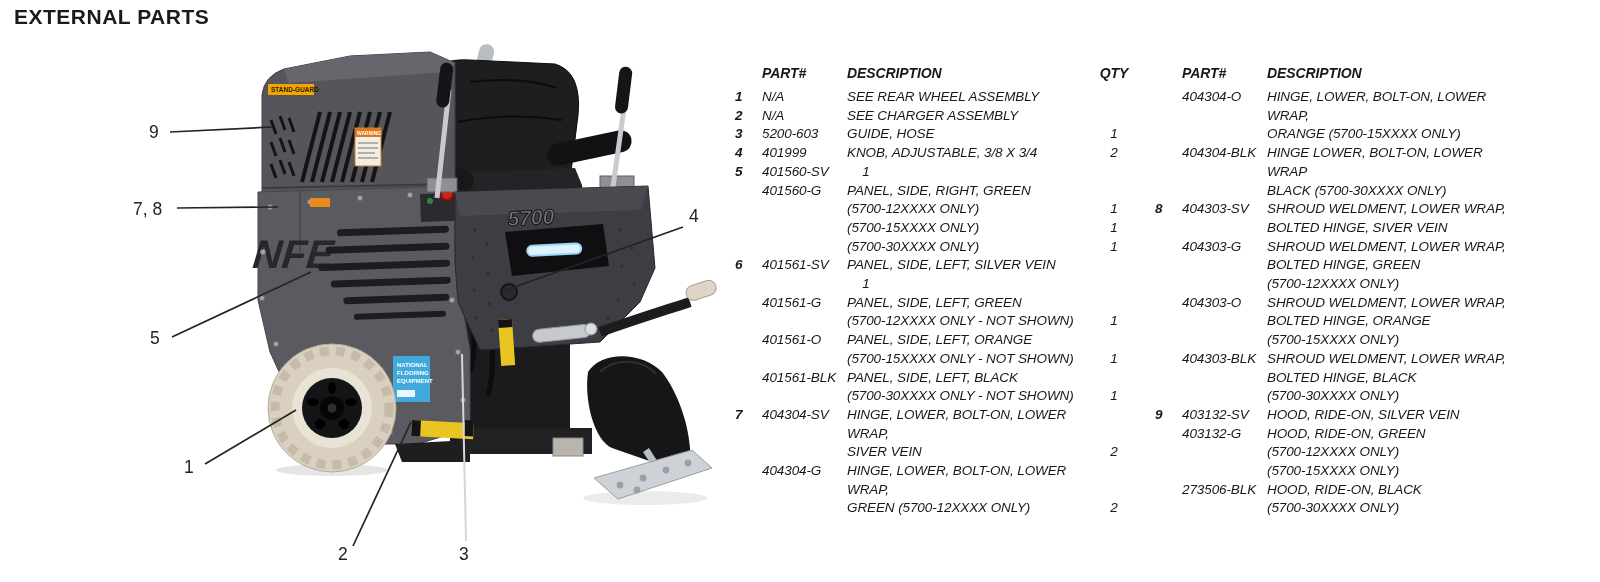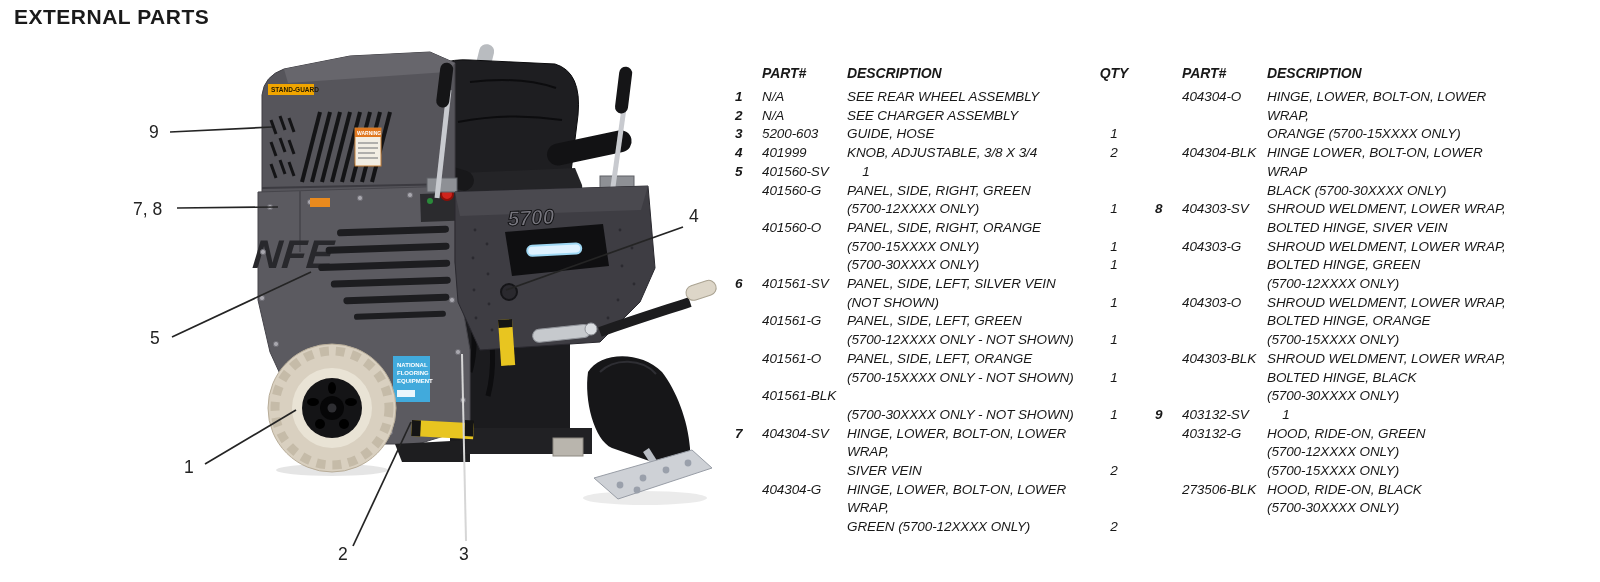--- a/index.html
+++ b/index.html
@@ -297,46 +297,39 @@
         <span class="col-qty"></span>
       </div>
         <div class="pline">
         <span class="col-ref"></span>
         <span class="col-part"></span>
         <span class="col-desc">(5700-12XXXX ONLY)</span>
         <span class="col-qty">1</span>
       </div>
         <div class="pline">
         <span class="col-ref"></span>
-        <span class="col-part">401560-O</span>
-        <span class="col-desc">PANEL, SIDE, RIGHT, ORANGE</span>
-        <span class="col-qty"></span>
-      </div>
-        <div class="pline">
-        <span class="col-ref"></span>
         <span class="col-part"></span>
         <span class="col-desc">(5700-15XXXX ONLY)</span>
         <span class="col-qty">1</span>
       </div>
         <div class="pline">
         <span class="col-ref"></span>
         <span class="col-part"></span>
         <span class="col-desc">(5700-30XXXX ONLY)</span>
         <span class="col-qty">1</span>
       </div>
         <div class="pline">
         <span class="col-ref">6</span>
         <span class="col-part">401561-SV</span>
         <span class="col-desc">PANEL, SIDE, LEFT, SILVER VEIN</span>
         <span class="col-qty"></span>
       </div>
         <div class="pline">
         <span class="col-ref"></span>
         <span class="col-part"></span>
-        <span class="col-desc">(NOT SHOWN)</span>
         <span class="col-qty">1</span>
       </div>
         <div class="pline">
         <span class="col-ref"></span>
         <span class="col-part">401561-G</span>
         <span class="col-desc">PANEL, SIDE, LEFT, GREEN</span>
         <span class="col-qty"></span>
       </div>
         <div class="pline">
         <span class="col-ref"></span>
@@ -352,20 +345,21 @@
       </div>
         <div class="pline">
         <span class="col-ref"></span>
         <span class="col-part"></span>
         <span class="col-desc">(5700-15XXXX ONLY - NOT SHOWN)</span>
         <span class="col-qty">1</span>
       </div>
         <div class="pline">
         <span class="col-ref"></span>
         <span class="col-part">401561-BLK</span>
+        <span class="col-desc">PANEL, SIDE, LEFT, BLACK</span>
         <span class="col-qty"></span>
       </div>
         <div class="pline">
         <span class="col-ref"></span>
         <span class="col-part"></span>
         <span class="col-desc">(5700-30XXXX ONLY - NOT SHOWN)</span>
         <span class="col-qty">1</span>
       </div>
         <div class="pline">
         <span class="col-ref">7</span>
@@ -489,20 +483,21 @@
       </div>
         <div class="pline">
         <span class="col-ref"></span>
         <span class="col-part"></span>
         <span class="col-desc">(5700-30XXXX ONLY)</span>
         <span class="col-qty">1</span>
       </div>
         <div class="pline">
         <span class="col-ref">9</span>
         <span class="col-part">403132-SV</span>
+        <span class="col-desc">HOOD, RIDE-ON, SILVER VEIN</span>
         <span class="col-qty">1</span>
       </div>
         <div class="pline">
         <span class="col-ref"></span>
         <span class="col-part">403132-G</span>
         <span class="col-desc">HOOD, RIDE-ON, GREEN</span>
         <span class="col-qty"></span>
       </div>
         <div class="pline">
         <span class="col-ref"></span>

